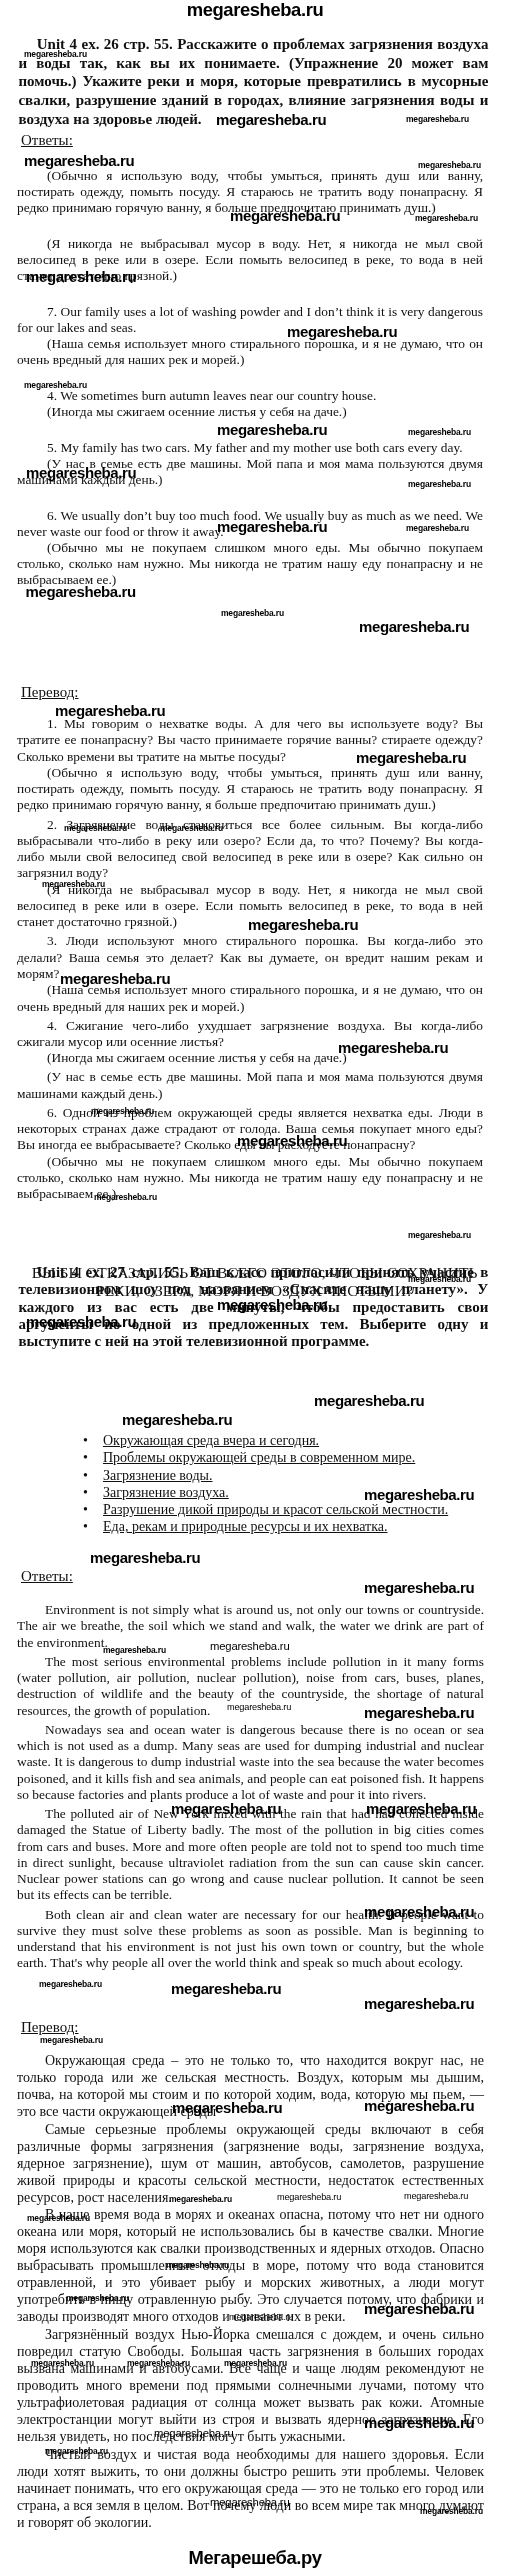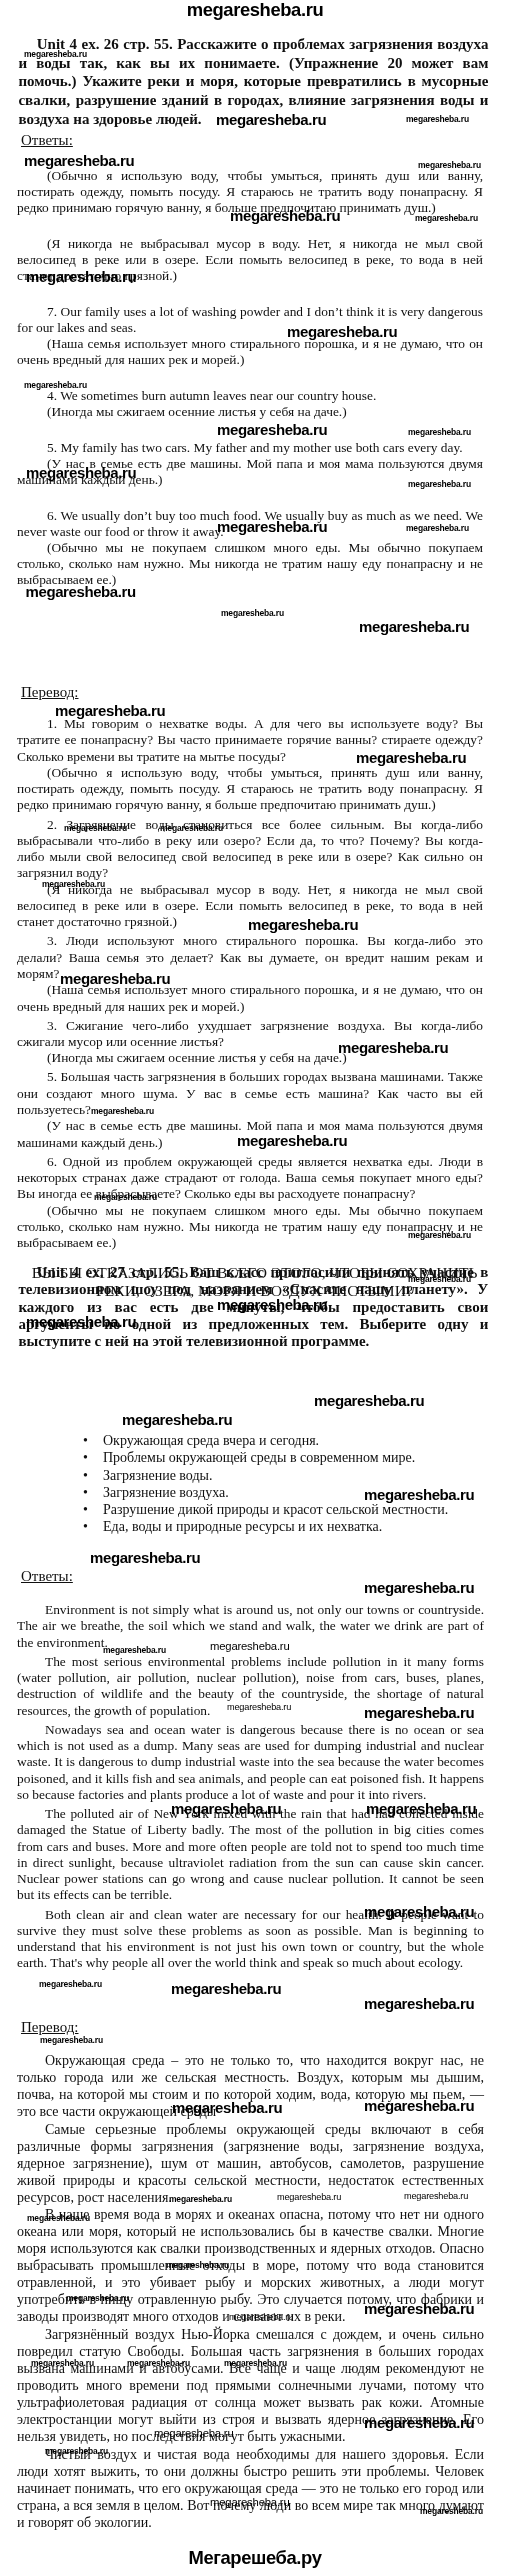--- a/index.html
+++ b/index.html
@@ -10,21 +10,21 @@
   .j{text-align:justify;}
   .task{font-weight:bold;font-size:15px;line-height:18.7px;text-indent:18.4px;}
   .task2{line-height:17.3px;}
   .label{font-size:15px;text-decoration:underline;}
   .ans p{font-size:13.4px;line-height:16px;text-indent:30px;}
   .answer{margin-bottom:20px;}
   .tr .t{margin-bottom:2.8px;}
   .tr p{font-size:13.4px;line-height:16.3px;text-indent:30px;}
   .banner{font-size:15.6px;line-height:18px;text-align:center;font-weight:normal;}
   .topics{margin:0;padding:0;}
-  .topics li{list-style:none;position:relative;font-size:14px;line-height:17.3px;}
+  .topics li{list-style:none;position:relative;font-size:14px;line-height:17.3px;text-decoration:underline;}
   .topics li::before{content:"\2022";position:absolute;left:-20px;top:0;}
   .essay-en p{font-size:13.4px;line-height:16.3px;text-indent:28px;margin-bottom:2.8px;}
   .essay-ru p{font-size:14px;line-height:17px;text-indent:28px;margin-bottom:0.7px;}
   .wm{position:absolute;font-family:"Liberation Sans",sans-serif;font-weight:bold;color:#000;white-space:nowrap;line-height:1;font-style:normal;}
   .lg{font-size:18.4px;width:510px;left:0;text-align:center;letter-spacing:-0.4px;}
   .md{font-size:15px;letter-spacing:-0.4px;}
   .mdl{font-size:11.3px;font-weight:normal;letter-spacing:-0.2px;}
   .sm{font-size:8.5px;letter-spacing:-0.2px;}
   .sml{font-size:9.2px;font-weight:normal;letter-spacing:-0.2px;}
   .ftr{font-size:18.4px;width:510px;left:0;text-align:center;letter-spacing:-0.4px;}
@@ -70,44 +70,43 @@
   </div>
   <div class="t">
     <p>2. Загрязнение воды становиться все более сильным. Вы когда-либо выбрасывали что-либо в реку или озеро? Если да, то что? Почему? Вы когда-либо мыли свой велосипед свой велосипед в реке или в озере? Как сильно он загрязнил воду?</p>
     <p>(Я никогда не выбрасывал мусор в воду. Нет, я никогда не мыл свой велосипед в реке или в озере. Если помыть велосипед в реке, то вода в ней станет достаточно грязной.)</p>
   </div>
   <div class="t">
     <p>3. Люди используют много стирального порошка. Вы когда-либо это делали? Ваша семья это делает? Как вы думаете, он вредит нашим рекам и морям?</p>
     <p>(Наша семья использует много стирального порошка, и я не думаю, что он очень вредный для наших рек и морей.)</p>
   </div>
   <div class="t">
-    <p>3. Сжигание чего-либо ухудшает загрязнение воздуха. Вы когда-либо сжигали мусор или осенние листья?</p>
+    <p>4. Сжигание чего-либо ухудшает загрязнение воздуха. Вы когда-либо сжигали мусор или осенние листья?</p>
     <p>(Иногда мы сжигаем осенние листья у себя на даче.)</p>
   </div>
   <div class="t">
-    <p>5. Большая часть загрязнения в больших городах вызвана машинами. Также они создают много шума. У вас в семье есть машина? Как часто вы ей пользуетесь?</p>
     <p>(У нас в семье есть две машины. Мой папа и моя мама пользуются двумя машинами каждый день.)</p>
   </div>
   <div class="t">
     <p>6. Одной из проблем окружающей среды является нехватка еды. Люди в некоторых странах даже страдают от голода. Ваша семья покупает много еды? Вы иногда ее выбрасываете? Сколько еды вы расходуете понапрасну?</p>
     <p>(Обычно мы не покупаем слишком много еды. Мы обычно покупаем столько, сколько нам нужно. Мы никогда не тратим нашу еду понапрасну и не выбрасываем ее.)</p>
   </div>
 </div>
 
 <div class="sec doc banner" style="top:1264px;left:14px;width:481px;">ВЫ БЫ ОТКАЗАЛИСЬ ОТ ВСЕГО ЭТОГО, ЧТОБЫ СОХРАНИТЬ РЕКИ, ОЗЕРА, МОРЯ И ВОЗДУХ ЧИСТЫМИ?</div>
 
 <div class="sec doc task task2 j" style="top:1264px;left:18.4px;width:470px;">Unit 4 ex. 27 стр. 55. Ваш класс пригласили принять участие в телевизионном шоу под названием «Спасите нашу планету». У каждого из вас есть две минуты, чтобы предоставить свои аргументы по одной из предложенных тем. Выберите одну и выступите с ней на этой телевизионной программе.</div>
 
 <ul class="sec doc topics" style="top:1432px;left:103px;width:382px;">
   <li>Окружающая среда вчера и сегодня.</li>
   <li>Проблемы окружающей среды в современном мире.</li>
   <li>Загрязнение воды.</li>
   <li>Загрязнение воздуха.</li>
   <li>Разрушение дикой природы и красот сельской местности.</li>
-  <li>Еда, воды и природные ресурсы и их нехватка.</li>
+  <li>Еда, рекам и природные ресурсы и их нехватка.</li>
 </ul>
 
 <div class="sec doc label" style="top:1568px;left:21px;">Ответы:</div>
 
 <div class="sec doc essay-en j" style="top:1602px;left:17px;width:467px;">
   <p>Environment is not simply what is around us, not only our towns or countryside. The air we breathe, the soil which we stand and walk, the water we drink are part of the environment.</p>
   <p>The most serious environmental problems include pollution in it many forms (water pollution, air pollution, nuclear pollution), noise from cars, buses, planes, destruction of wildlife and the beauty of the countryside, the shortage of natural resources, the growth of population.</p>
   <p>Nowadays sea and ocean water is dangerous because there is no ocean or sea which is not used as a dump. Many seas are used for dumping industrial and nuclear waste. It is dangerous to dump industrial waste into the sea because the water becomes poisoned, and it kills fish and sea animals, and people can eat poisoned fish. It happens so because factories and plants produce a lot of waste and pour it into rivers.</p>
   <p>The polluted air of New York mixed with the rain that had had collected inside damaged the Statue of Liberty badly. The most of the pollution in big cities comes from cars and buses. More and more often people are told not to spend too much time in direct sunlight, because ultraviolet radiation from the sun can cause skin cancer. Nuclear power stations can go wrong and cause nuclear pollution. It cannot be seen but its effects can be terrible.</p>
   <p>Both clean air and clean water are necessary for our health. If people want to survive they must solve these problems as soon as possible. Man is beginning to understand that his environment is not just his own town or country, but the whole earth. That's why people all over the world think and speak so much about ecology.</p>

